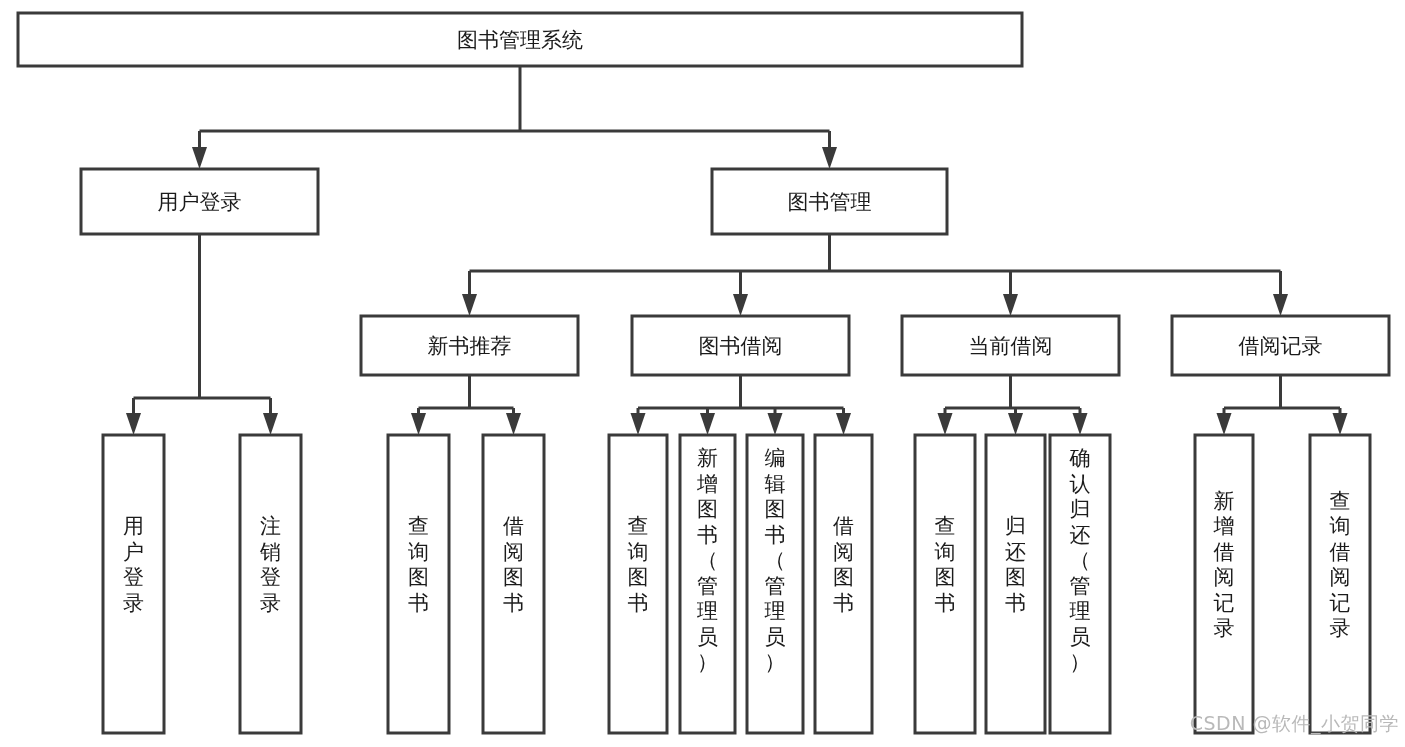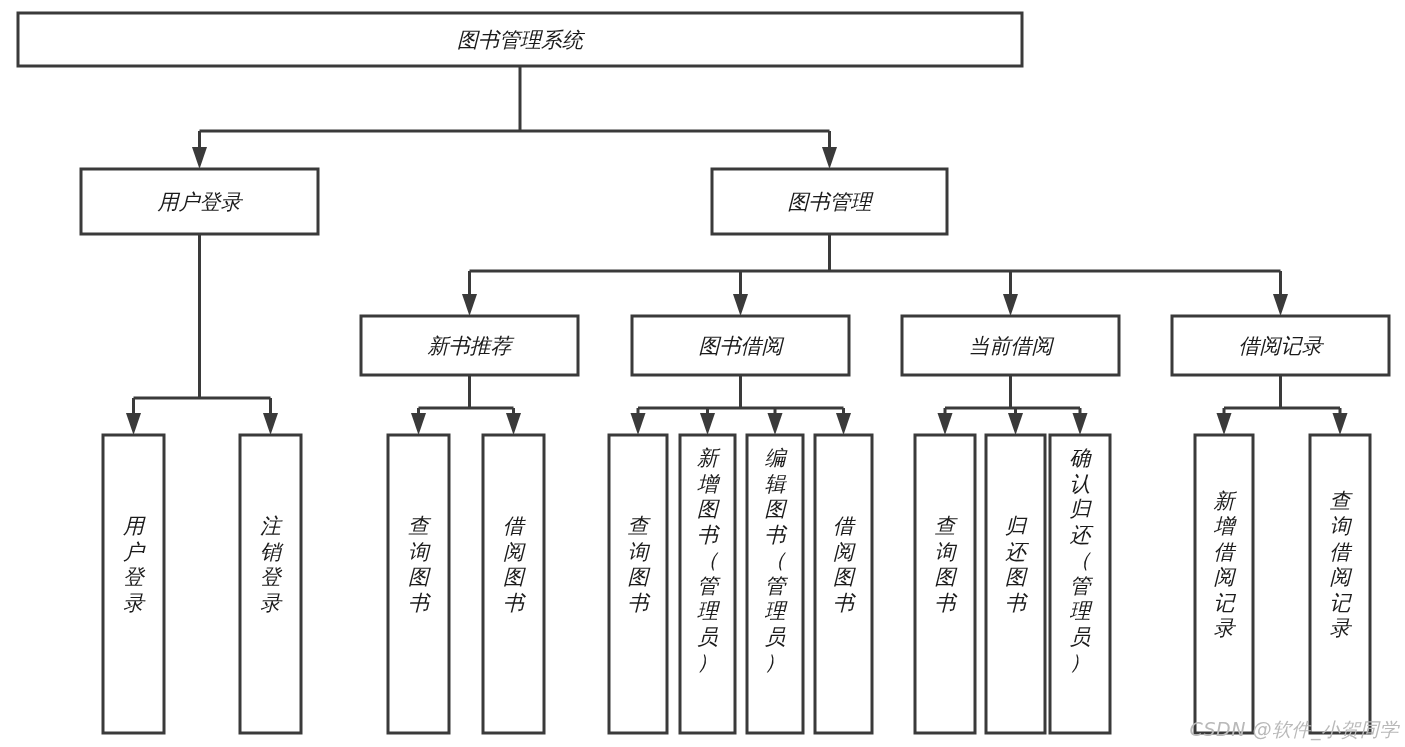--- a/index.html
+++ b/index.html
@@ -12,21 +12,20 @@
     width: 1405px;
     height: 747px;
     font-family: "DejaVu Sans", "Liberation Sans", sans-serif;
     overflow: hidden;
   }
   #diagram-root {
     position: relative;
     width: 1405px;
     height: 747px;
     background: #ffffff;
-    font-style: italic;
   }
   svg#tree-svg {
     position: absolute;
     left: 0;
     top: 0;
     width: 1405px;
     height: 747px;
     display: block;
   }
   .node-box {
@@ -53,21 +52,21 @@
   }
   .node-label-v-char {
     font-family: "DejaVu Sans", "Liberation Sans", sans-serif;
     font-size: 21px;
     fill: #1b1b1b;
     text-anchor: middle;
   }
   .watermark {
     position: absolute;
     right: 6px;
-    bottom: 4px;
+    bottom: 10px;
     font-family: "DejaVu Sans", "Liberation Sans", sans-serif;
     font-size: 19px;
     color: #b9b9b9;
     white-space: nowrap;
     letter-spacing: 0.5px;
     user-select: none;
   }
 </style>
 </head>
 <body>

